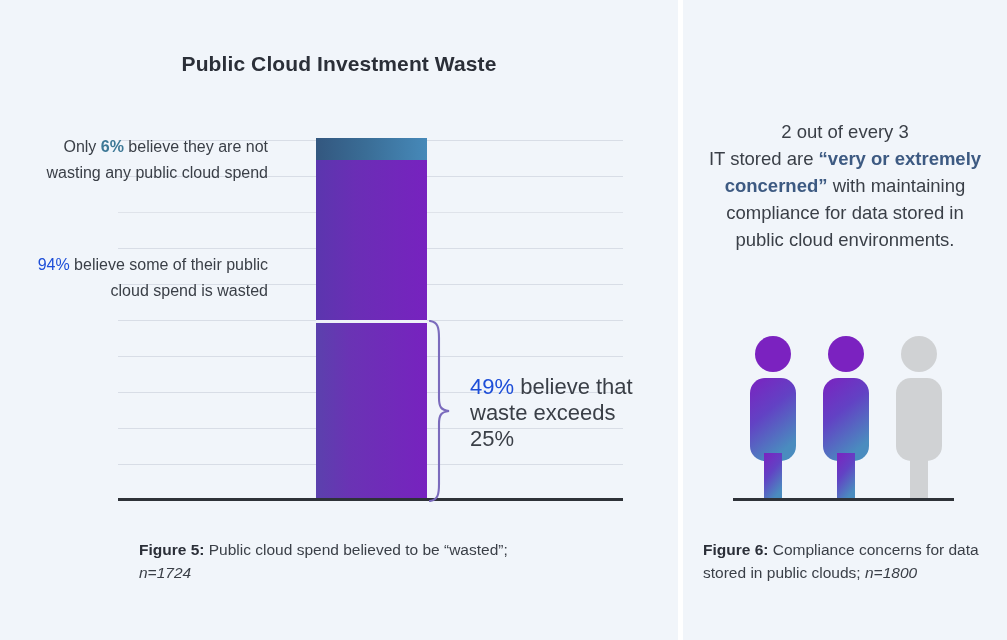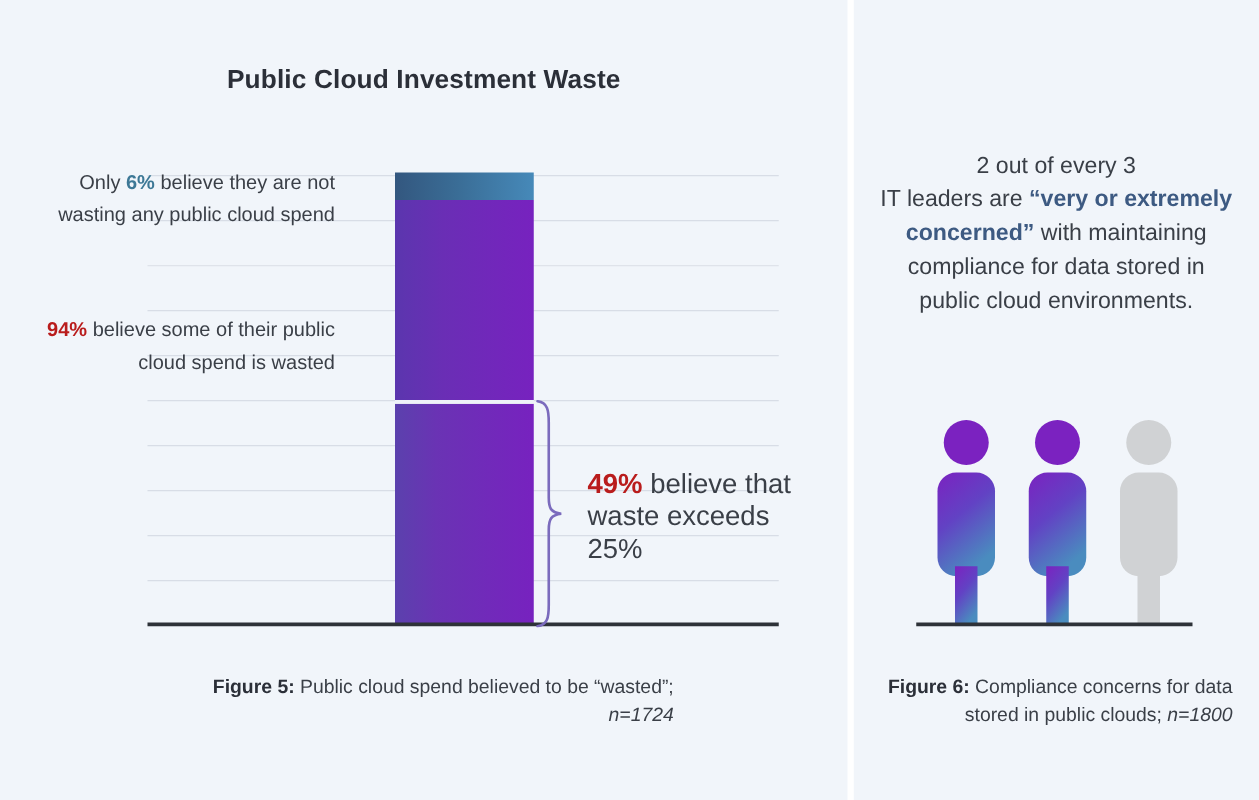--- a/index.html
+++ b/index.html
@@ -112,21 +112,21 @@
   }
   .anno-6 {
     left: 12px; top: 134px;
     width: 256px;
   }
   .anno-94 {
     left: 12px; top: 252px;
     width: 256px;
   }
   .hl-teal { color: #3d7896; font-weight: bold; }
-  .hl-purple { color: #b91c1c; font-weight: bold; }
+  .hl-purple { color: #1d4ed8; font-weight: normal; }
 
   
   .brace {
     position: absolute;
     left: 428px; top: 320px;
     width: 26px;
     height: 182px;
   }
   .brace svg { display: block; }
 
@@ -138,21 +138,21 @@
     font-size: 22px;
     line-height: 26px;
     color: #3a3f47;
   }
 
   
   .caption {
     position: absolute;
     font-size: 15.5px;
     line-height: 23px;
-    text-align: right;
+    text-align: left;
     color: #3a3f47;
   }
   .caption-left {
     left: 139px; top: 538px;
     width: 400px;
   }
   .caption-right {
     left: 703px; top: 538px;
     width: 283px;
   }
@@ -250,21 +250,21 @@
       <span class="cap-bold">Figure 5:</span><span> Public cloud spend believed to be “wasted”; </span><span class="cap-ital">n=1724</span>
     </div>
   </div>
 
   <div class="panel-divider"></div>
 
   <div class="right-panel">
 
     <div class="right-statement">
       <span>2 out of every 3</span><br>
-      <span>IT leaders are </span><span class="hl-slate">“very or extremely concerned”</span><span> with maintaining compliance for data stored in public cloud environments.</span>
+      <span>IT stored are </span><span class="hl-slate">“very or extremely concerned”</span><span> with maintaining compliance for data stored in public cloud environments.</span>
     </div>
 
     <div class="people">
 
       <div class="person" style="left:31px;">
         <svg width="62" height="166" viewBox="0 0 62 166">
           <defs>
             <linearGradient id="bodyGrad1" x1="0" y1="0" x2="0.45" y2="1">
               <stop offset="0%" stop-color="#7b22c0"></stop>
               <stop offset="48%" stop-color="#6242c4"></stop>

